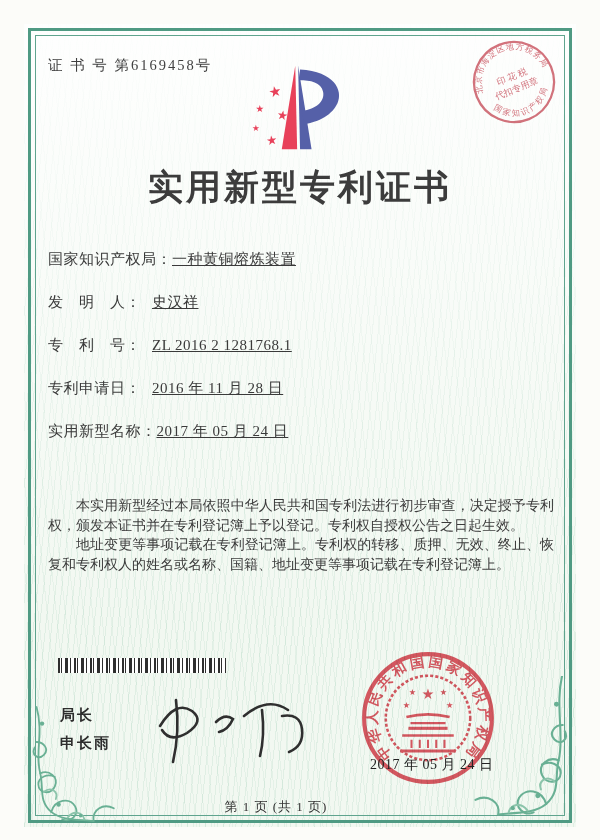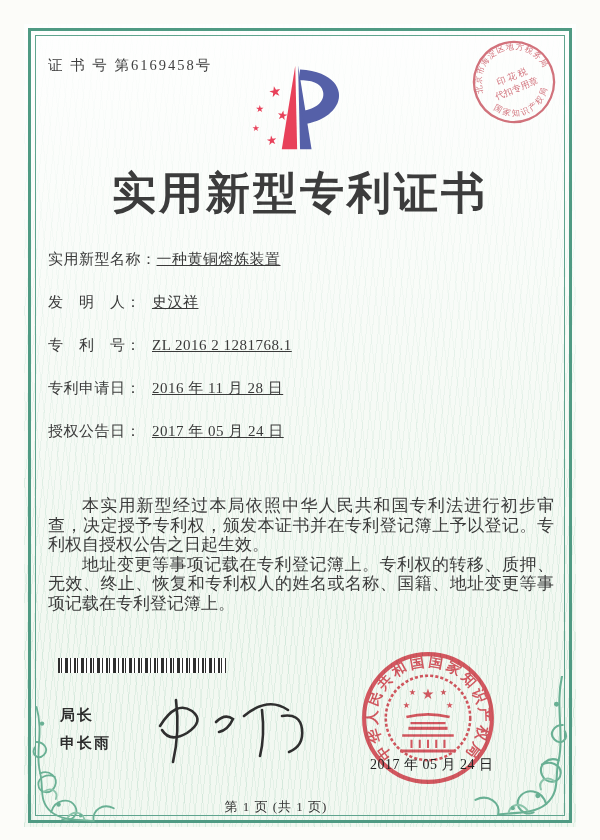--- a/index.html
+++ b/index.html
@@ -30,29 +30,29 @@
     position:absolute;left:48px;top:56px;
     font-size:14.5px;letter-spacing:2px;color:#3f3f3f;
   }
   .logo{position:absolute;left:243px;top:60px;width:116px;height:96px;}
   .tax-stamp{
     position:absolute;left:464px;top:32px;width:100px;height:100px;
     transform:rotate(-22deg);opacity:.85;mix-blend-mode:multiply;
   }
   .title{
     position:absolute;left:0;top:164px;width:600px;text-align:center;
-    font-size:44px;font-weight:700;letter-spacing:3px;color:#3c3c3c;
+    font-size:35px;font-weight:700;letter-spacing:3px;color:#3c3c3c;
   }
   .fields{position:absolute;left:48px;top:250px;width:480px;font-size:15px;}
   .field-row{margin-bottom:23px;white-space:nowrap;height:20px;}
   .field-label{display:inline-block;min-width:104px;letter-spacing:.5px;}
   .field-value{letter-spacing:.5px;text-decoration:underline;}
   .body-text{
     position:absolute;left:48px;top:496px;width:506px;
-    font-size:17px;line-height:19.5px;text-align:justify;color:#3b3b3b;
+    font-size:14px;line-height:19.5px;text-align:justify;color:#3b3b3b;
   }
   .body-text p{margin:0;text-indent:2em;}
   .barcode{
     position:absolute;left:58px;top:658px;width:168px;height:15px;
     background:
       repeating-linear-gradient(90deg,
         #2e2e2e 0 2px, #fff 2px 3px,
         #2e2e2e 3px 4px, #fff 4px 7px,
         #2e2e2e 7px 10px, #fff 10px 12px,
         #2e2e2e 12px 13px, #fff 13px 16px);
@@ -147,33 +147,33 @@
     </text>
     <text x="55" y="52" font-size="10" text-anchor="middle">印 花 税</text>
     <text x="55" y="66" font-size="10" text-anchor="middle">代扣专用章</text>
   </g>
 </svg>
 
 <div class="title">实用新型专利证书</div>
 
 <div class="fields">
   <div class="field-row">
-    <span class="field-label">实用新型名称：</span><span class="field-value">一种黄铜熔炼装置</span>
+    <span class="field-label">国家知识产权局：</span><span class="field-value">一种黄铜熔炼装置</span>
   </div>
   <div class="field-row">
     <span class="field-label">发　明　人：</span><span class="field-value">史汉祥</span>
   </div>
   <div class="field-row">
     <span class="field-label">专　利　号：</span><span class="field-value">ZL 2016 2 1281768.1</span>
   </div>
   <div class="field-row">
     <span class="field-label">专利申请日：</span><span class="field-value">2016 年 11 月 28 日</span>
   </div>
   <div class="field-row">
-    <span class="field-label">授权公告日：</span><span class="field-value">2017 年 05 月 24 日</span>
+    <span class="field-label">实用新型名称：</span><span class="field-value">2017 年 05 月 24 日</span>
   </div>
 </div>
 
 <div class="body-text">
   <p>本实用新型经过本局依照中华人民共和国专利法进行初步审查，决定授予专利权，颁发本证书并在专利登记簿上予以登记。专利权自授权公告之日起生效。</p>
   <p>地址变更等事项记载在专利登记簿上。专利权的转移、质押、无效、终止、恢复和专利权人的姓名或名称、国籍、地址变更等事项记载在专利登记簿上。</p>
 </div>
 
 <div class="barcode"></div>
 

